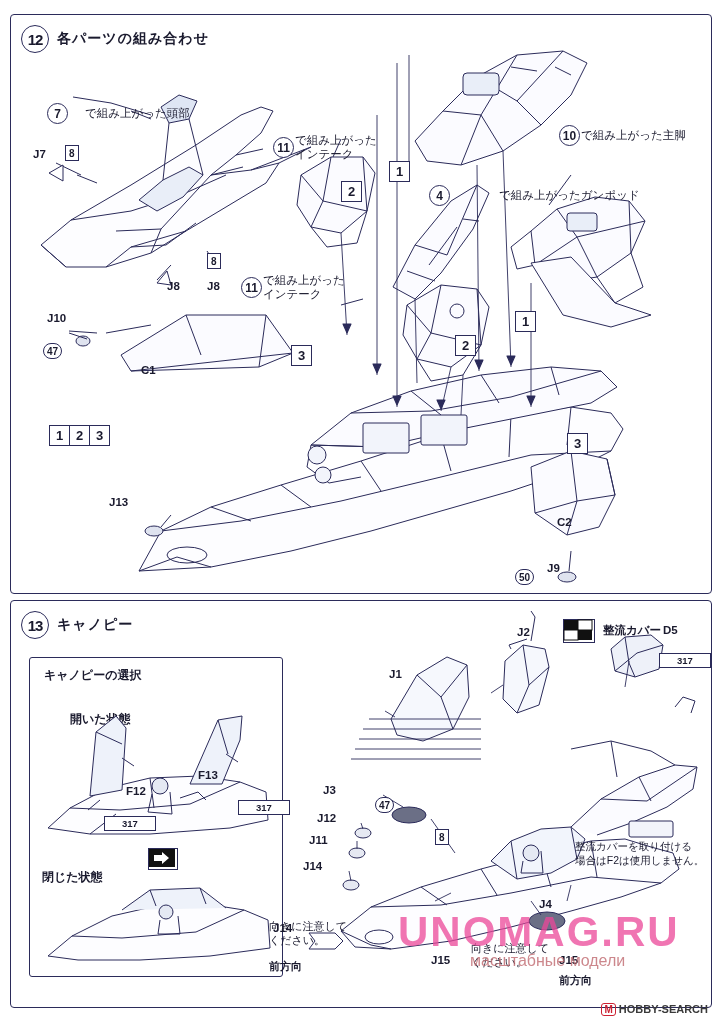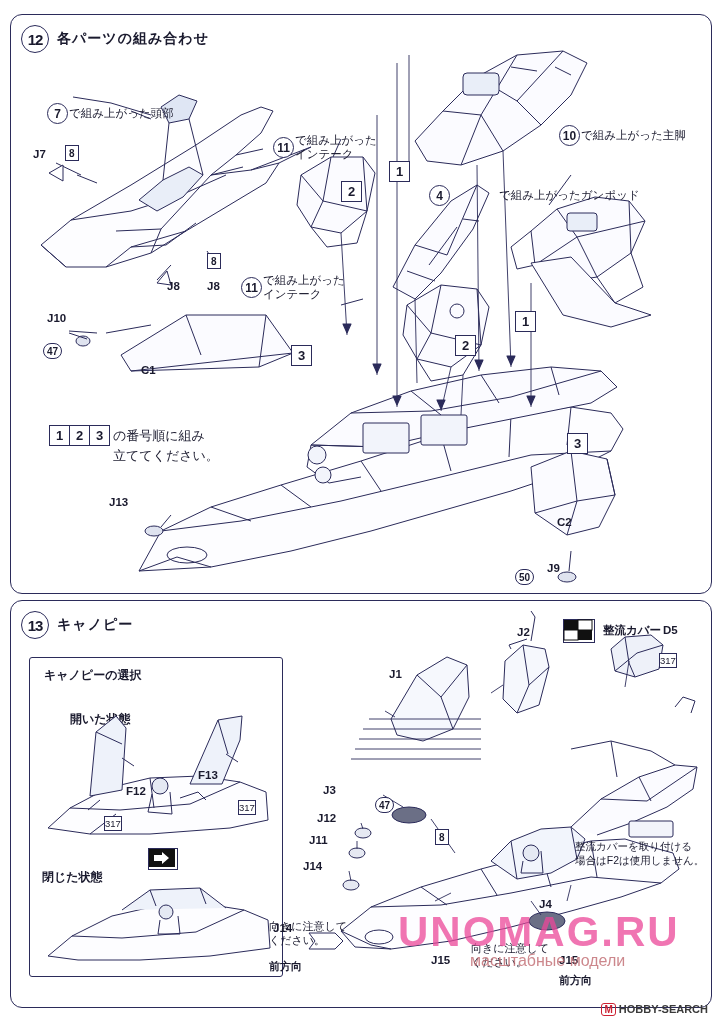--- a/index.html
+++ b/index.html
@@ -1,36 +1,36 @@
 <!DOCTYPE html>
 <html><head>
 <meta charset="utf-8">
 <style>
   html,body{margin:0;padding:0;background:#fff;}
   body{width:722px;height:1020px;position:relative;font-family:"Liberation Sans",sans-serif;color:#1a1a2e;overflow:hidden;}
   .page{position:absolute;inset:0;}
-  .panel{position:absolute;border:1.5px solid #2b2b5a;border-radius:12px;background:#fff;}
+  .panel{position:absolute;border:1.5px solid #2b2b5a;border-radius:4px;background:#fff;}
   .panel-12{left:10px;top:14px;width:700px;height:578px;}
   .panel-13{left:10px;top:600px;width:700px;height:406px;}
   .subpanel{position:absolute;border:1.2px solid #2b2b5a;border-radius:3px;background:#fff;}
   .sub-canopy{left:18px;top:56px;width:252px;height:318px;}
   .step-num{position:absolute;display:flex;align-items:center;justify-content:center;
     width:26px;height:26px;border:1.6px solid #2b2b5a;border-radius:50%;
     font-size:15px;font-weight:bold;background:#fff;letter-spacing:-1px;}
   .step-title{position:absolute;font-size:14px;font-weight:bold;letter-spacing:1px;}
   .lbl{position:absolute;font-size:11.5px;line-height:14px;white-space:pre;}
   .lbl.b{font-weight:bold;}
   .bignum{position:absolute;border:1.4px solid #2b2b5a;font-size:13px;font-weight:bold;
     width:19px;height:19px;display:flex;align-items:center;justify-content:center;background:#fff;}
   .circnum{position:absolute;width:19px;height:19px;border:1.4px solid #2b2b5a;border-radius:50%;
     display:flex;align-items:center;justify-content:center;font-size:12px;font-weight:bold;background:#fff;}
   .smallbox{position:absolute;border:1.2px solid #2b2b5a;font-size:10px;font-weight:bold;
     padding:0 3px;background:#fff;display:flex;align-items:center;justify-content:center;height:14px;}
   .tag317{position:absolute;border:1.2px solid #2b2b5a;background:#fff;font-size:9.5px;
-    padding:1px 0;font-weight:normal;}
+    padding:1px 17px;font-weight:bold;}
   .arrowbox{position:absolute;border:1.2px solid #2b2b5a;background:#fff;display:flex;
     align-items:center;justify-content:center;}
   svg{position:absolute;left:0;top:0;overflow:visible;}
   .wm{position:absolute;font-size:42px;font-weight:bold;color:#ec4899;opacity:.75;letter-spacing:2px;
     font-family:"Liberation Sans",sans-serif;}
   .wm2{position:absolute;font-size:16px;color:#c06a70;opacity:.8;text-align:right;}
   .footer{position:absolute;right:14px;bottom:4px;font-size:11px;font-weight:bold;color:#3a3a3a;}
   .footer .m{display:inline-block;border:1.4px solid #c23;color:#c23;border-radius:3px;
     padding:0 2px;margin-right:3px;font-size:10px;}
 </style>
@@ -186,41 +186,39 @@
         <path d="M120 96 L140 104" stroke-width="1"></path>
       </g>
 
       <g fill="#fff" stroke="#2b2b5a" stroke-width="1">
         <path d="M52 150 l-14 8 l14 8 z"></path>
         <path d="M156 256 l-10 12 l14 2 z"></path>
       </g>
     </svg>
 
     <div class="circnum" style="left:36px;top:88px;">7</div>
-    <div class="lbl" style="left:58px;top:91px;">で組み上がった頭部</div>
+    <div class="lbl" style="left:58px;top:91px;padding-left:16px;">で組み上がった頭部</div>
 
     <div class="circnum" style="left:262px;top:122px;">11</div>
     <div class="lbl" style="left:284px;top:118px;">で組み上がった
 インテーク</div>
 
     <div class="circnum" style="left:230px;top:262px;">11</div>
     <div class="lbl" style="left:252px;top:258px;">で組み上がった
 インテーク</div>
 
     <div class="circnum" style="left:418px;top:170px;">4</div>
     <div class="lbl" style="left:440px;top:173px;margin-left:48px;">で組み上がったガンポッド</div>
 
     <div class="circnum" style="left:548px;top:110px;">10</div>
     <div class="lbl" style="left:570px;top:113px;">で組み上がった主脚</div>
 
     <div class="bignum" style="left:38px;top:410px;">1</div>
     <div class="bignum" style="left:58px;top:410px;">2</div>
     <div class="bignum" style="left:78px;top:410px;">3</div>
-    <div class="lbl" style="left:102px;top:411px;font-size:13px;line-height:20px;">の番号順に組み
-立ててください。</div>
 
     <div class="lbl b" style="left:22px;top:132px;">J7</div>
     <div class="smallbox" style="left:54px;top:130px;">8</div>
     <div class="smallbox" style="left:196px;top:238px;">8</div>
     <div class="lbl b" style="left:156px;top:264px;">J8</div>
     <div class="lbl b" style="left:196px;top:264px;">J8</div>
 
     <div class="lbl b" style="left:36px;top:296px;">J10</div>
     <div class="smallbox" style="left:32px;top:328px;border-radius:8px;">47</div>
     <div class="lbl b" style="left:130px;top:348px;">C1</div>

